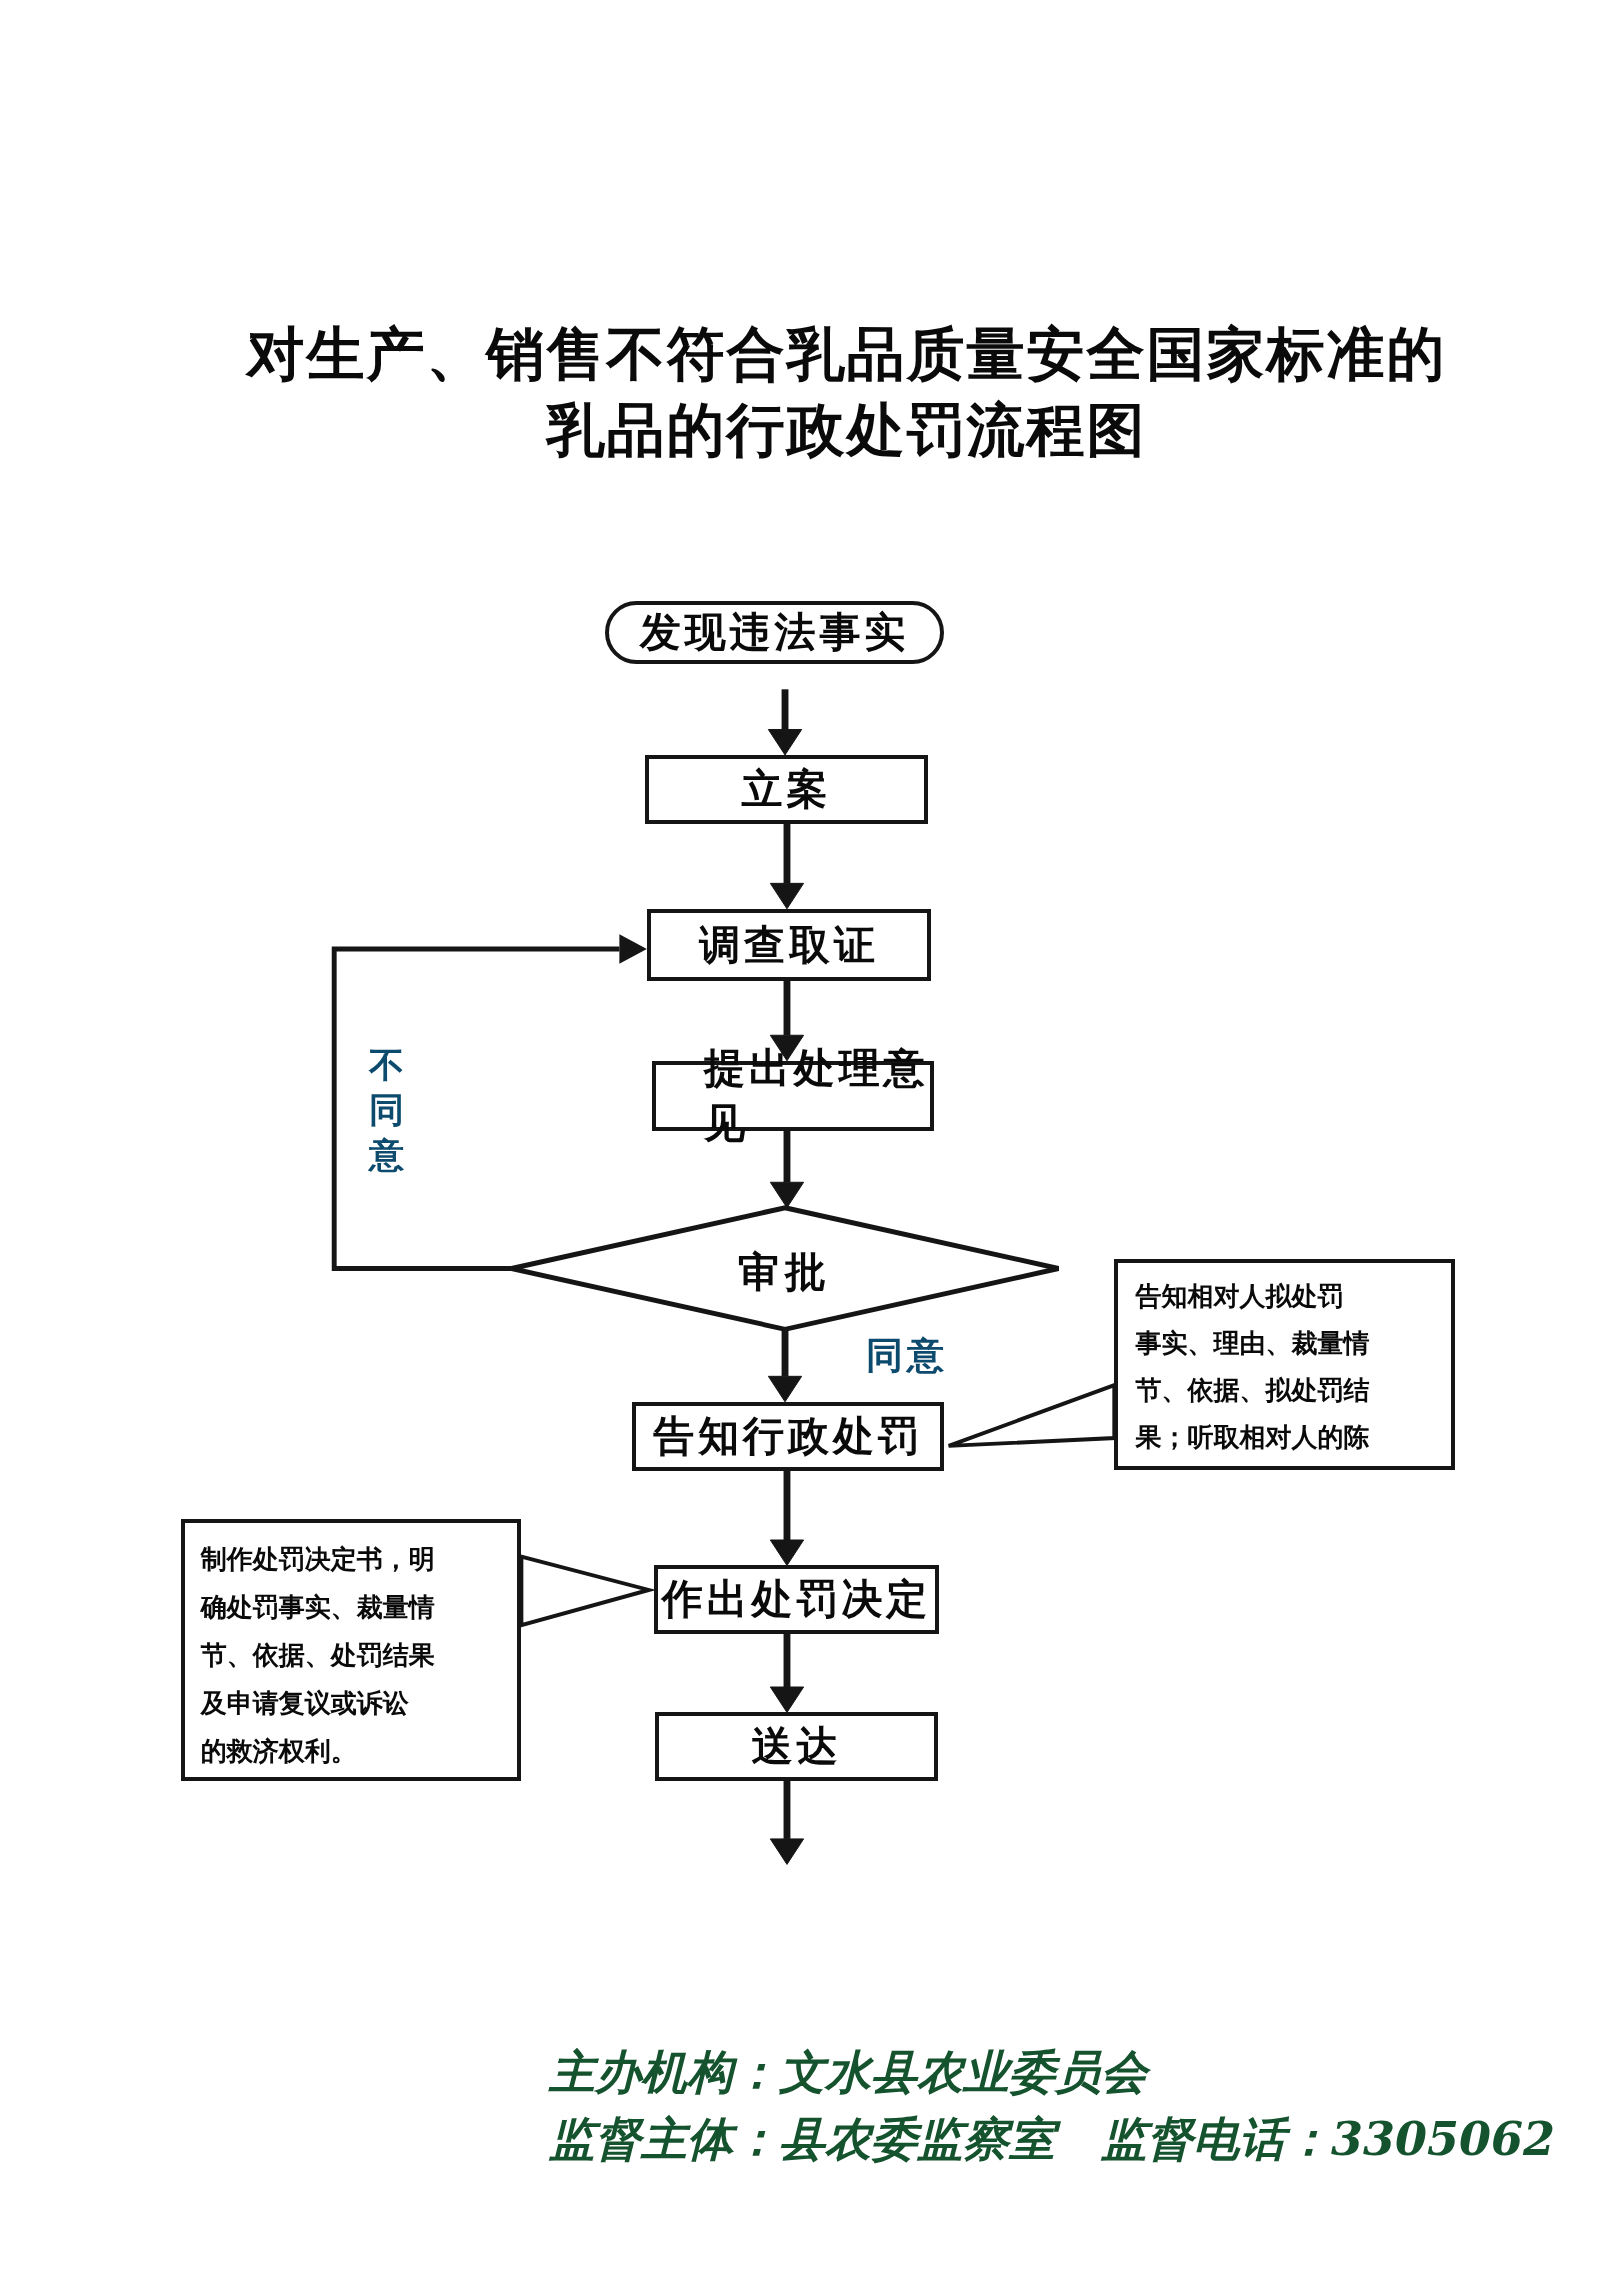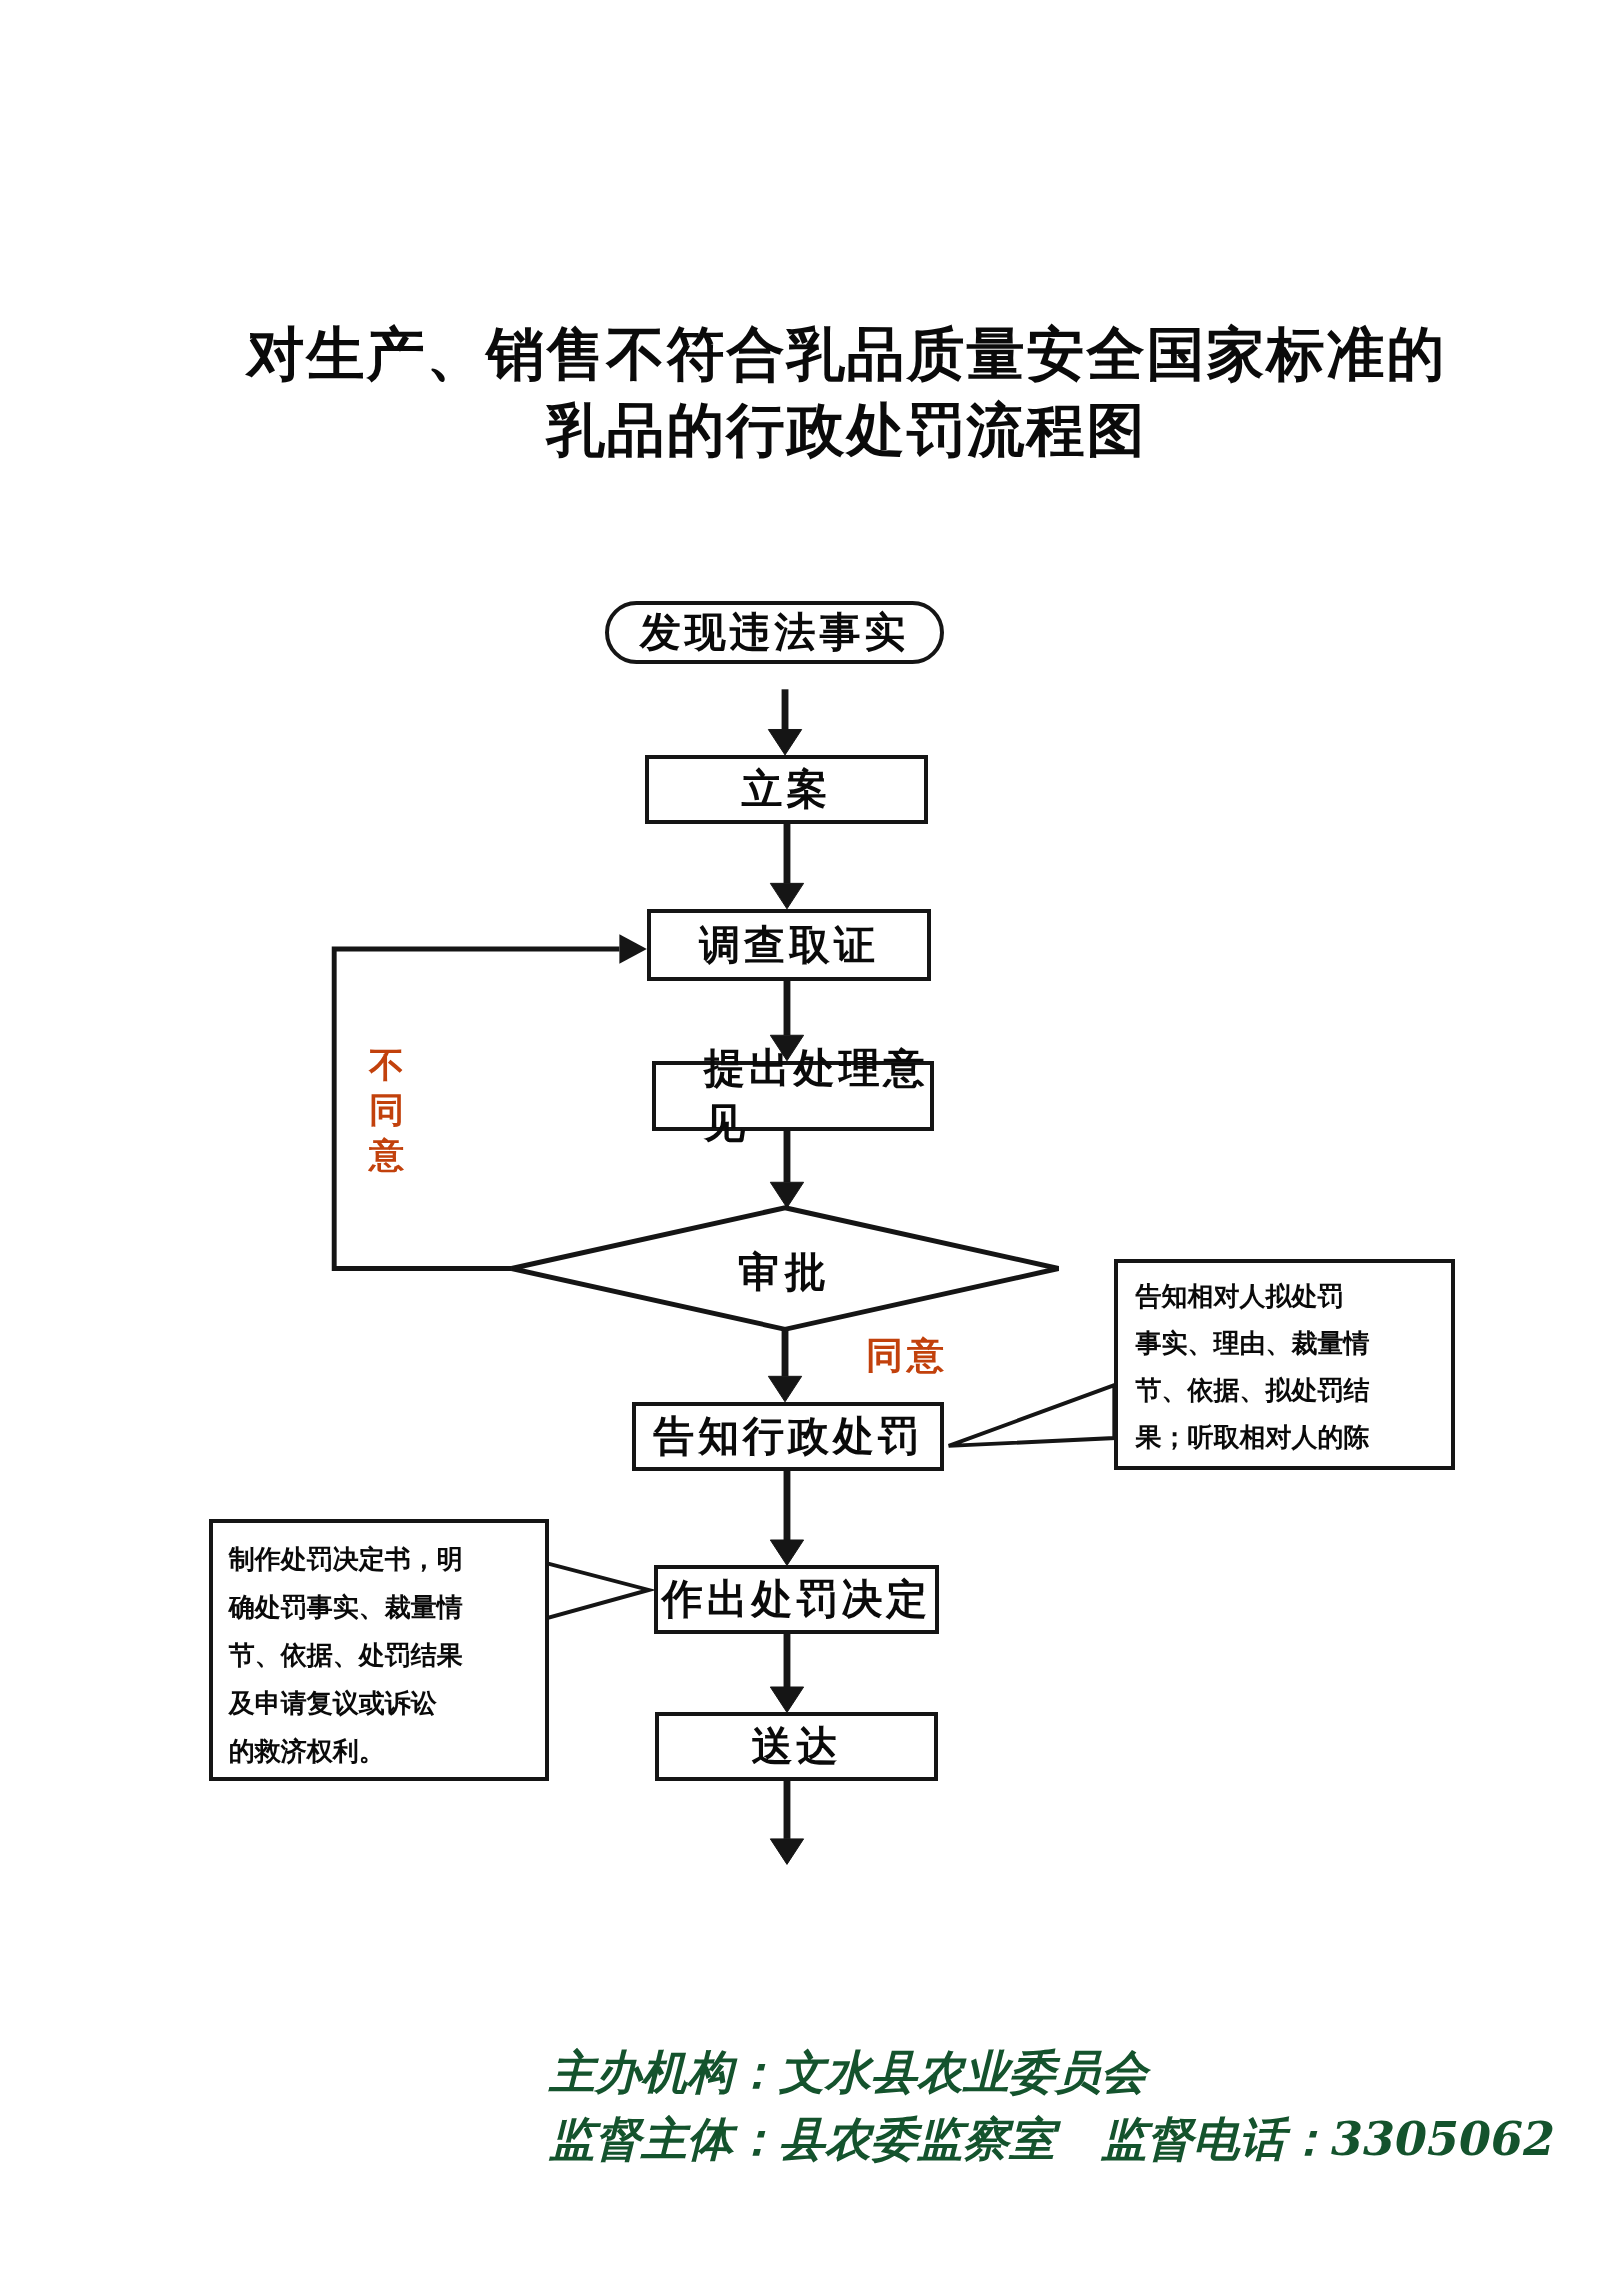--- a/index.html
+++ b/index.html
@@ -61,41 +61,41 @@
     width: 196px;
     text-align: center;
     font-size: 41px;
     font-weight: bold;
     letter-spacing: 5.9px;
     color: #0a0a0a;
   }
   .edge-label {
     position: absolute;
     font-weight: bold;
-    color: #c2410c;
+    color: #0c4a6e;
   }
   .label-agree { left: 866px; top: 1331px; font-size: 37px; letter-spacing: 3.9px; }
   .label-disagree {
     left: 365px; top: 1043px;
     width: 43px;
     font-size: 35px;
     line-height: 45px;
     word-break: break-all;
     text-align: center;
   }
   .note {
     position: absolute;
     box-sizing: border-box;
     border: 4.9px solid #151515;
     background: #ffffff;
     font-size: 26px;
     font-weight: bold;
     color: #0a0a0a;
   }
-  .note-left  { left: 181px; top: 1519px; width: 340px; height: 262px; padding: 11.8px 0 0 15.7px; line-height: 48px; margin-left: 28px; }
+  .note-left  { left: 181px; top: 1519px; width: 340px; height: 262px; padding: 11.8px 0 0 15.7px; line-height: 48px; }
   .note-right { left: 1114px; top: 1259px; width: 341px; height: 211px; padding: 9.8px 0 0 17.6px; line-height: 47px; }
   .note div { white-space: nowrap; }
   .footer {
     position: absolute;
     left: 549px; top: 2039px;
     font-family: "DejaVu Serif", "Liberation Serif", serif;
     font-size: 46px;
     font-weight: bold;
     line-height: 67px;
     color: #14532d;

